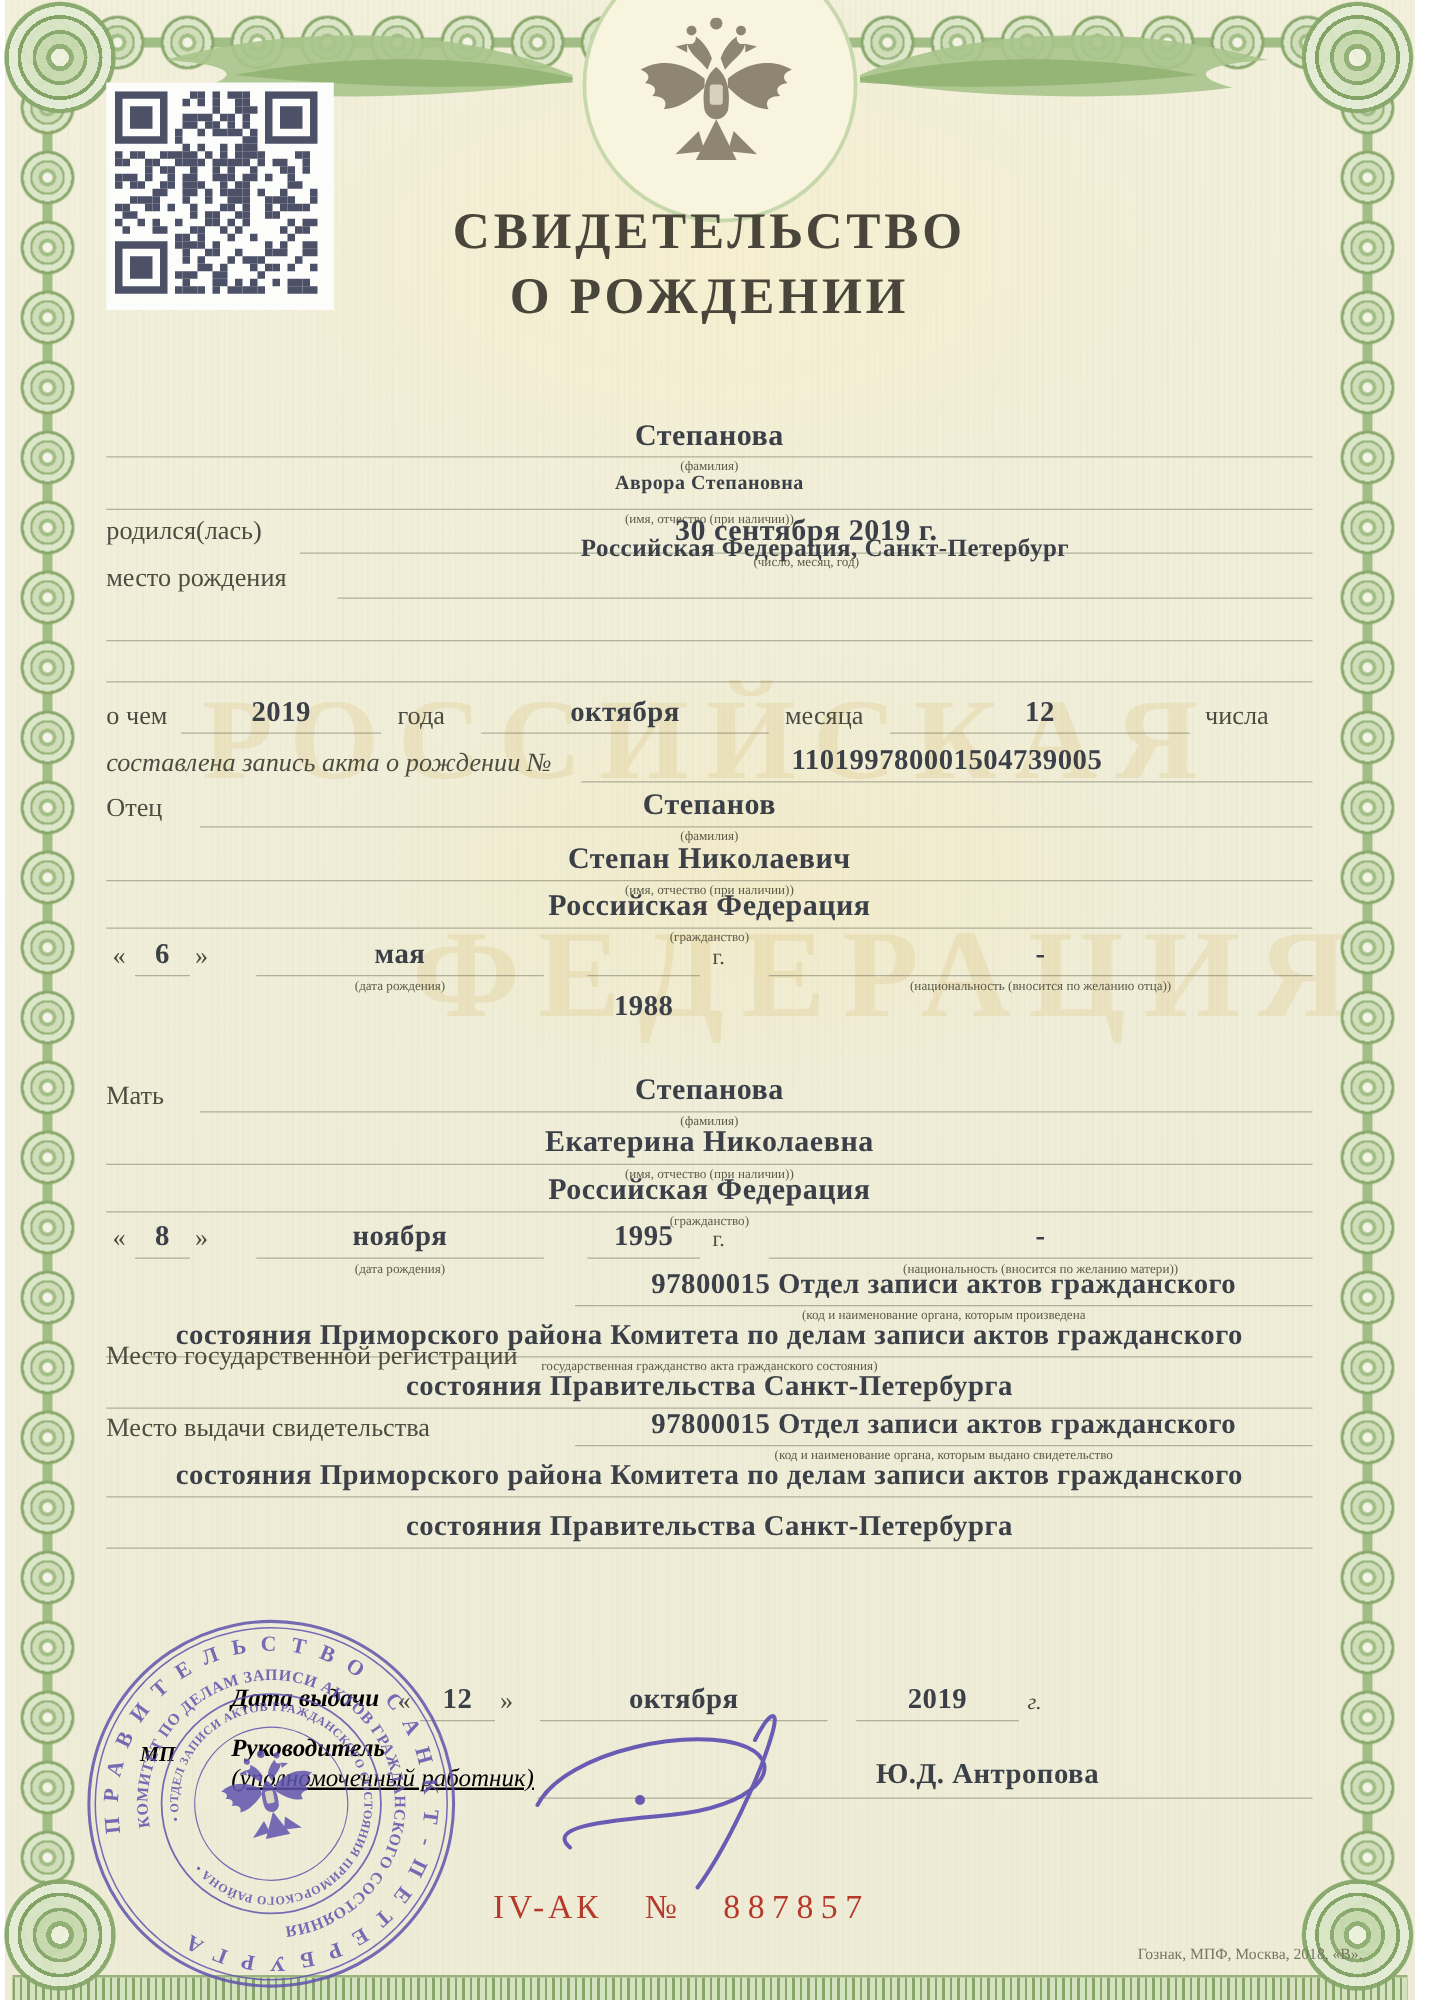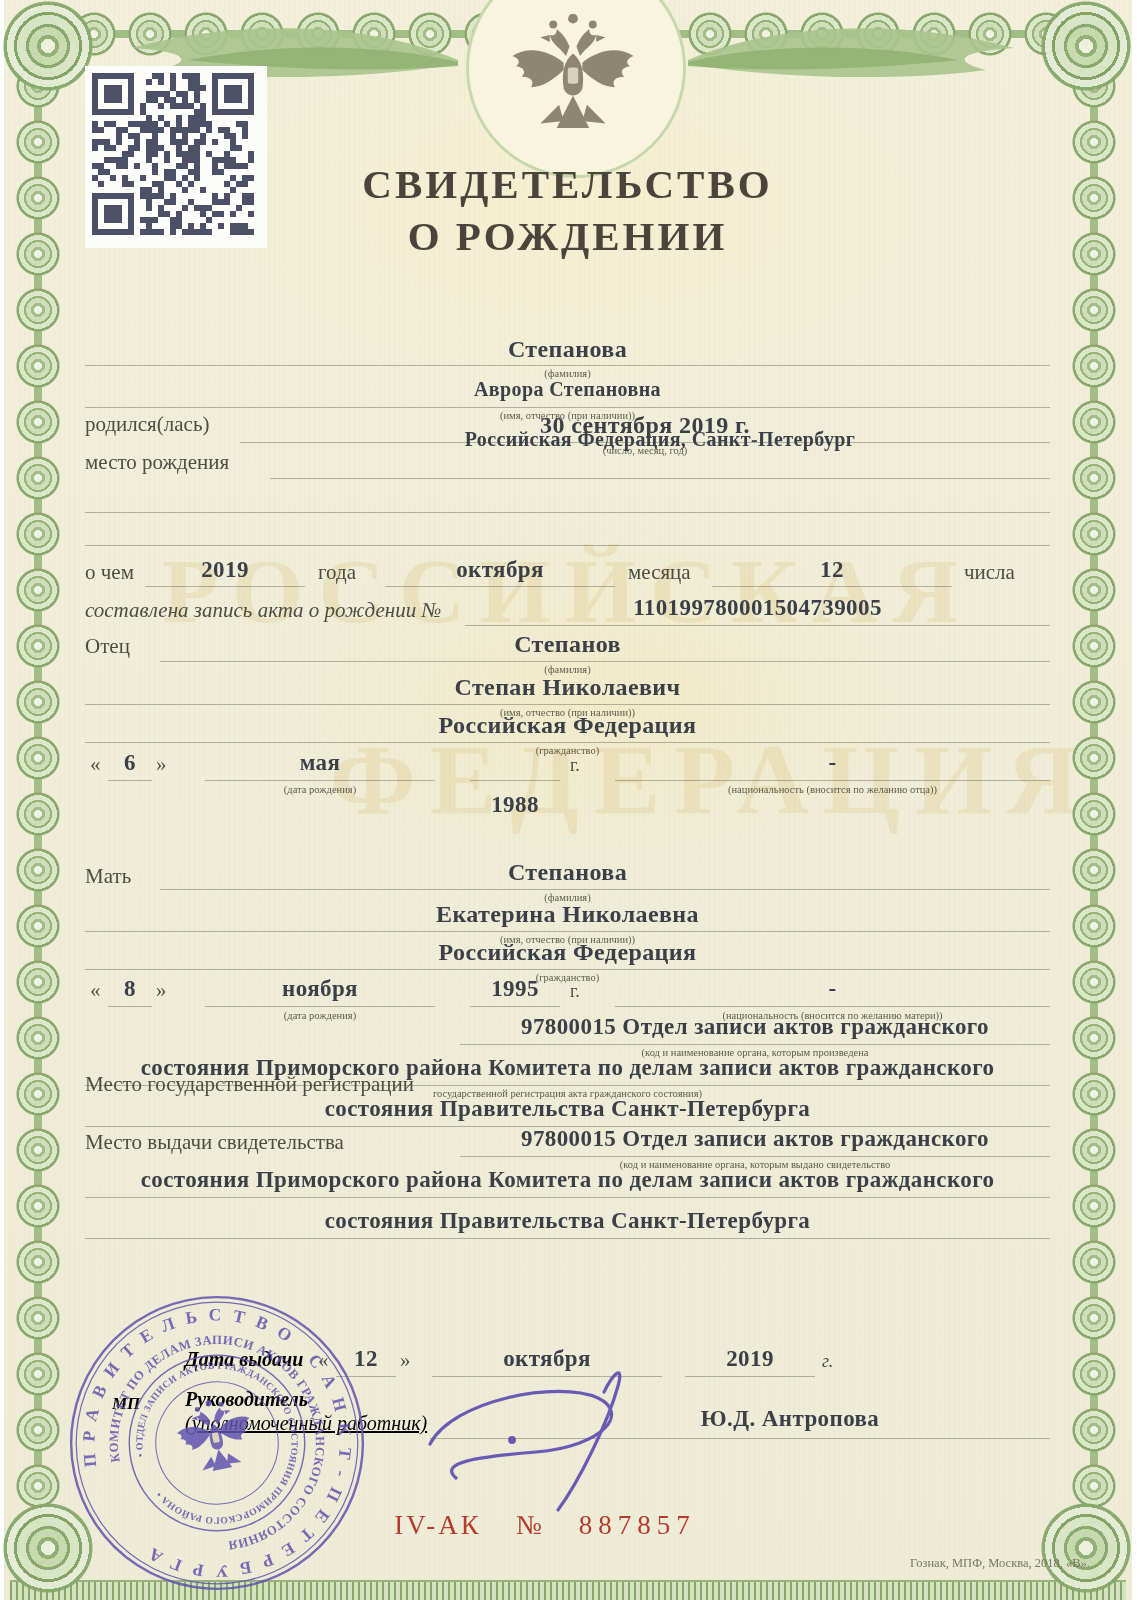--- a/index.html
+++ b/index.html
@@ -371,21 +371,21 @@
         <rect x="12" y="132" width="18" height="18" fill="#4d5168"></rect>
       </svg></div>
 
   <div class="ttl" style="top:212px;">О РОЖДЕНИИ</div>
   <div class="ttl" style="top:160px;">СВИДЕТЕЛЬСТВО</div>
 
   <div class="val z" style="left:85px;top:336px;width:965px;font-size:24px;">Степанова</div>
   <div class="hline" style="left:85px;top:365px;width:965px;"></div>
   <div class="cap" style="left:85px;top:368px;width:965px;">(фамилия)</div>
 
-  <div class="val z" style="left:85px;top:378px;width:965px;font-size:20px;">Аврора Степановна</div>
+  <div class="val z" style="left:85px;top:378px;width:965px;font-size:16px;">Аврора Степановна</div>
   <div class="hline" style="left:85px;top:407px;width:965px;"></div>
   <div class="cap" style="left:85px;top:410px;width:965px;">(имя, отчество (при наличии))</div>
 
   <div class="lbl z" style="left:85px;top:412px;">родился(лась)</div>
   <div class="val z" style="left:240px;top:412px;width:810px;font-size:24px;">30 сентября 2019 г.</div>
   <div class="hline" style="left:240px;top:442px;width:810px;"></div>
   <div class="cap" style="left:240px;top:445px;width:810px;">(число, месяц, год)</div>
 
   <div class="lbl z" style="left:85px;top:450px;">место рождения</div>
   <div class="val z" style="left:270px;top:428px;width:780px;font-size:20px;">Российская Федерация, Санкт-Петербург</div>
@@ -462,21 +462,21 @@
   <div class="val z" style="left:615px;top:976px;width:435px;">-</div>
   <div class="hline" style="left:615px;top:1006px;width:435px;"></div>
   <div class="cap" style="left:615px;top:1010px;width:435px;">(национальность (вносится по желанию матери))</div>
 
   <div class="lbl z" style="left:85px;top:1072px;">Место государственной регистрации</div>
   <div class="val z" style="left:460px;top:1014px;width:590px;">97800015 Отдел записи актов гражданского</div>
   <div class="hline" style="left:460px;top:1044px;width:590px;"></div>
   <div class="cap" style="left:460px;top:1047px;width:590px;">(код и наименование органа, которым произведена</div>
   <div class="val z" style="left:85px;top:1055px;width:965px;">состояния Приморского района Комитета по делам записи актов гражданского</div>
   <div class="hline" style="left:85px;top:1085px;width:965px;"></div>
-  <div class="cap" style="left:85px;top:1088px;width:965px;">государственной регистрация акта гражданского состояния)</div>
+  <div class="cap" style="left:85px;top:1088px;width:965px;">государственная гражданство акта гражданского состояния)</div>
   <div class="val z" style="left:85px;top:1096px;width:965px;">состояния Правительства Санкт-Петербурга</div>
   <div class="hline" style="left:85px;top:1126px;width:965px;"></div>
 
   <div class="lbl z" style="left:85px;top:1130px;">Место выдачи свидетельства</div>
   <div class="val z" style="left:460px;top:1126px;width:590px;">97800015 Отдел записи актов гражданского</div>
   <div class="hline" style="left:460px;top:1156px;width:590px;"></div>
   <div class="cap" style="left:460px;top:1159px;width:590px;">(код и наименование органа, которым выдано свидетельство</div>
   <div class="val z" style="left:85px;top:1167px;width:965px;">состояния Приморского района Комитета по делам записи актов гражданского</div>
   <div class="hline" style="left:85px;top:1197px;width:965px;"></div>
   <div class="val z" style="left:85px;top:1208px;width:965px;">состояния Правительства Санкт-Петербурга</div>

